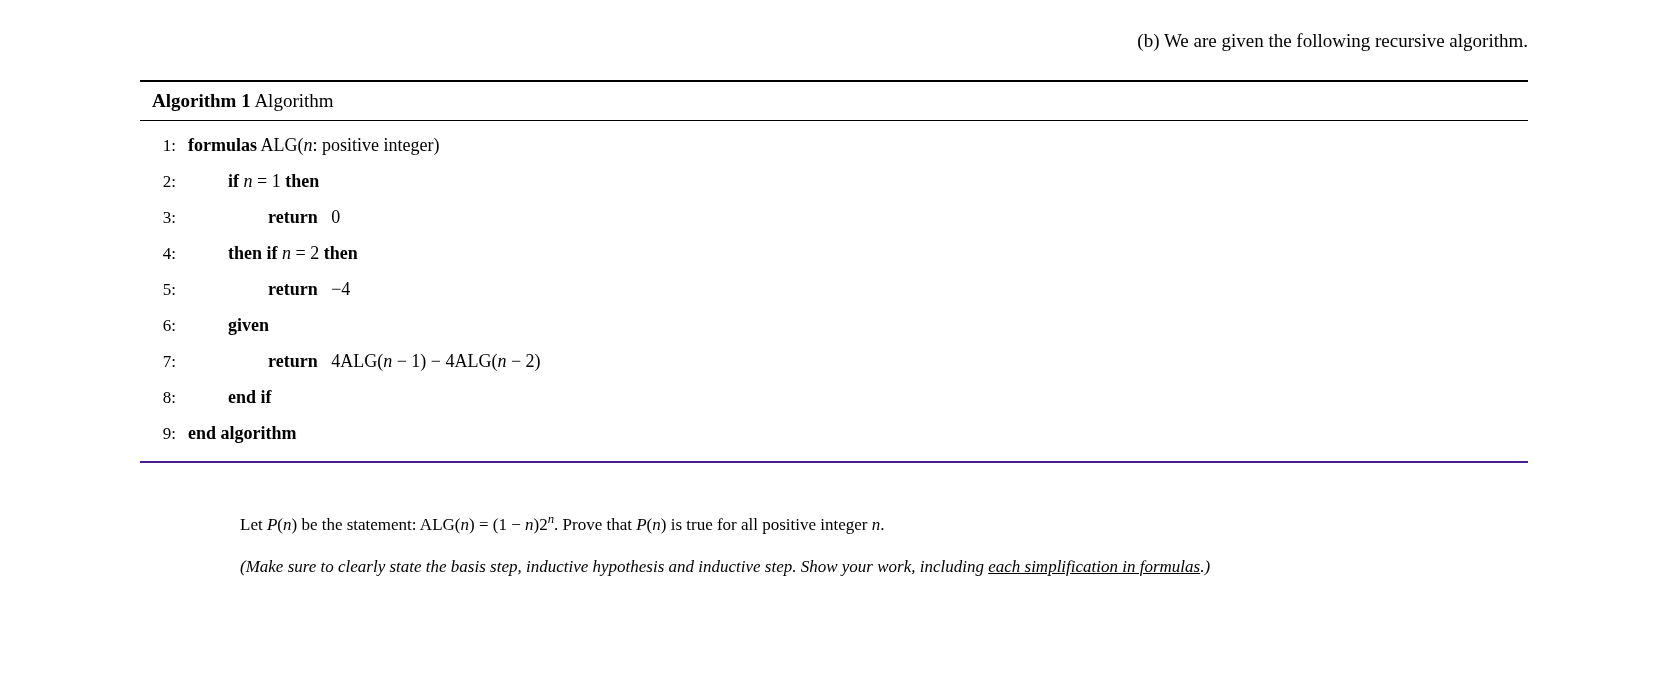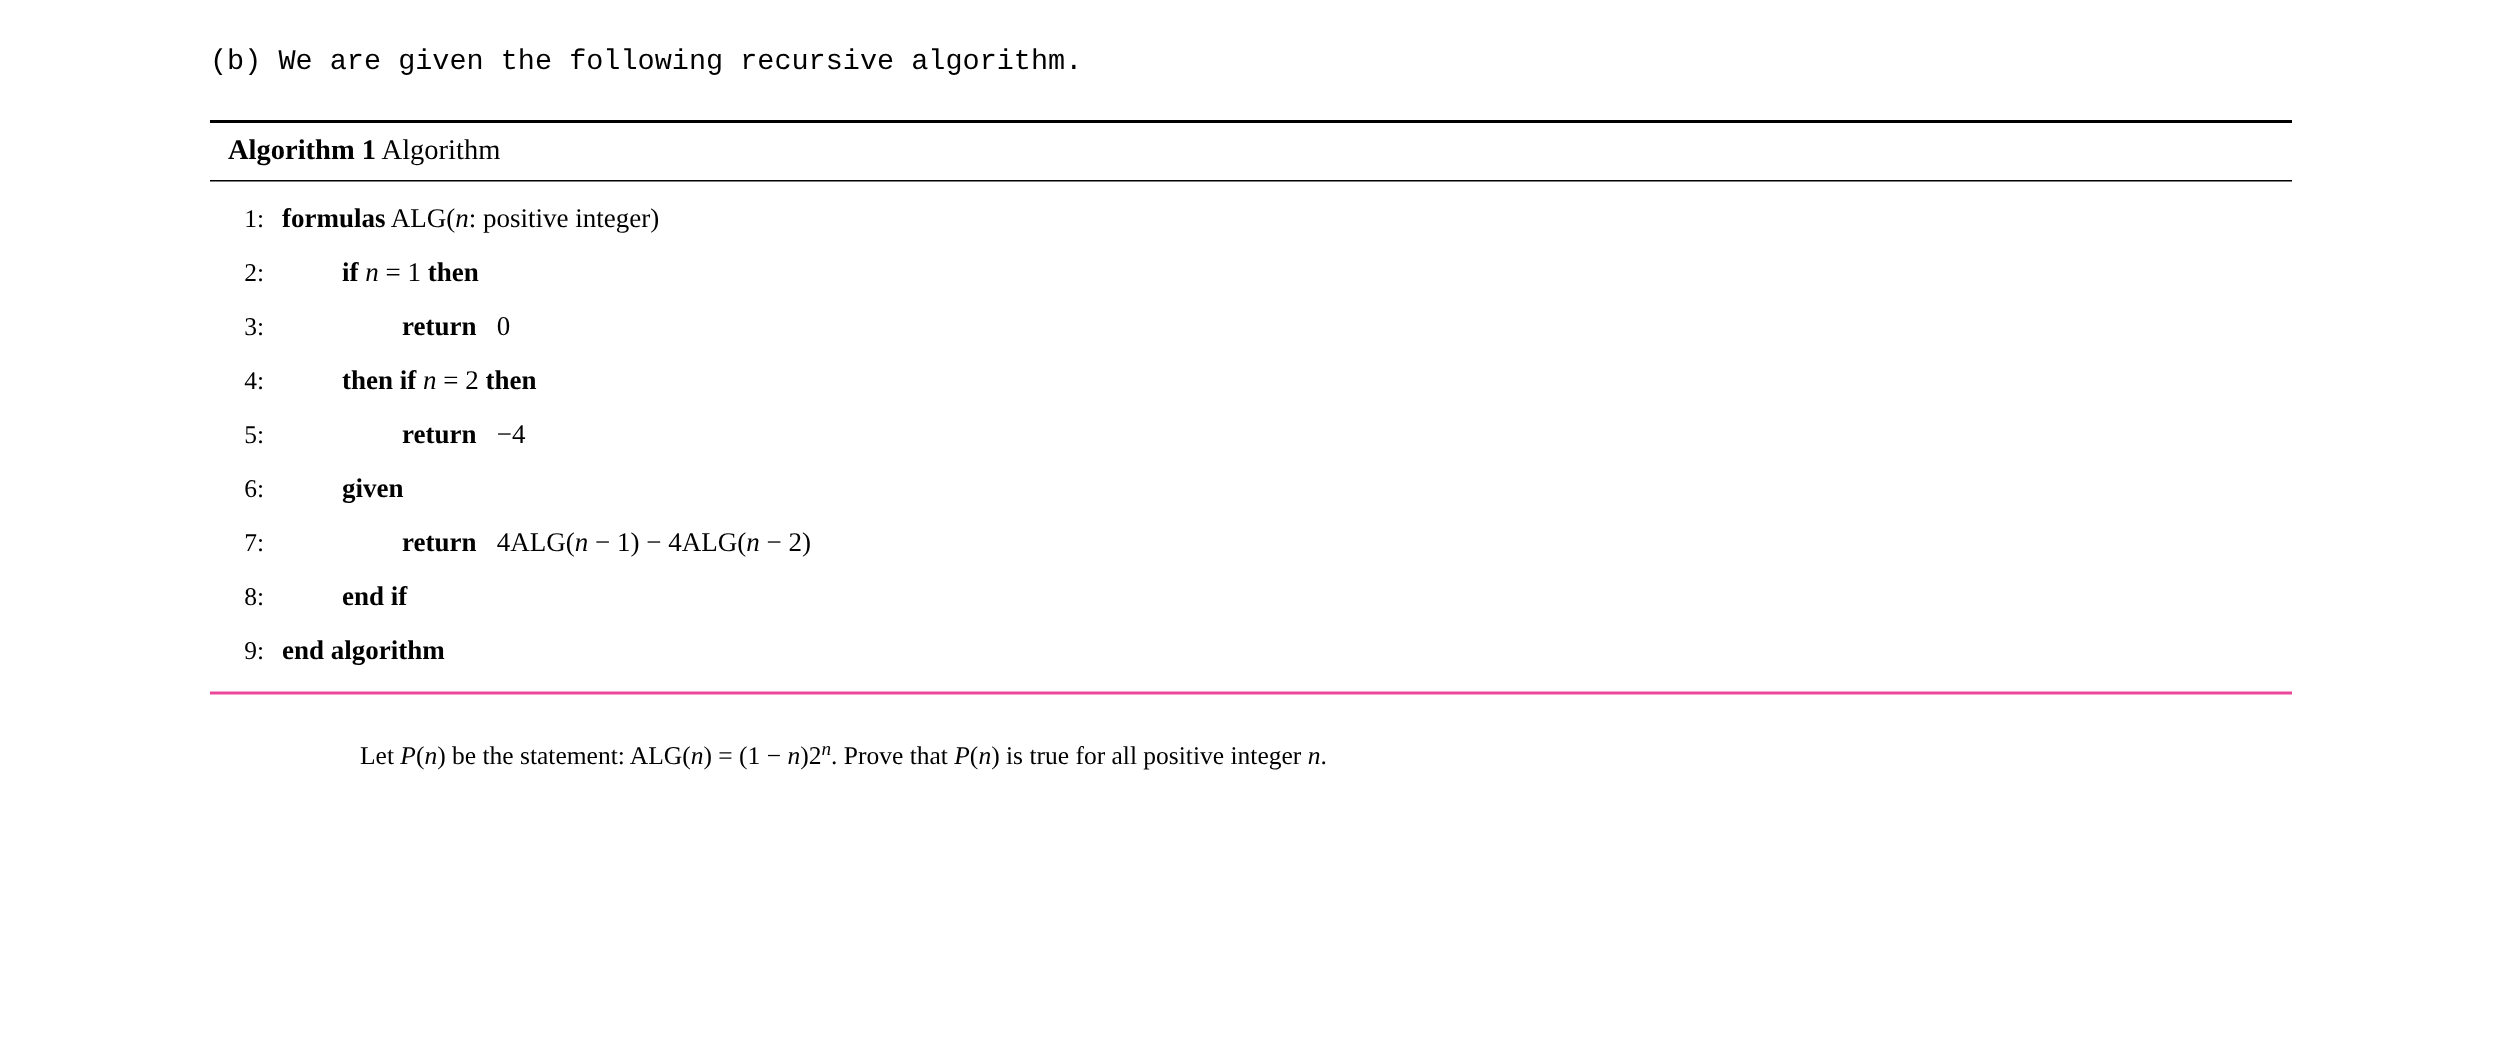--- a/index.html
+++ b/index.html
@@ -12,30 +12,29 @@
       background: #ffffff;
       font-family: "Computer Modern", "Latin Modern", Georgia, "Times New Roman", serif;
       font-size: 18px;
       color: #000000;
       width: 1668px;
       min-height: 700px;
       padding: 30px 140px;
     }
 
     .intro-text {
-      text-align: left;
+      text-align: right;
       margin-bottom: 28px;
       font-size: 19px;
-      font-family: Liberation Mono, monospace;
     }
 
     .algorithm-box {
       border-top: 2px solid #000;
-      border-bottom: 2px solid #ec4899;
-      margin-bottom: 16px;
+      border-bottom: 2px solid #4c1d95;
+      margin-bottom: 36px;
       width: 100%;
       font-family: Liberation Serif, serif;
     }
 
     .algorithm-header {
       border-bottom: 1px solid #000;
       padding: 8px 12px;
       font-size: 19px;
     }
 
@@ -182,13 +181,16 @@
       </span>
     </div>
 
   </div>
 </div>
 
 <div class="proof-section">
   <div class="proof-para">
     Let <span class="math-italic">P</span>(<span class="math-italic">n</span>) be the statement: ALG(<span class="math-italic">n</span>) = (1 − <span class="math-italic">n</span>)2<sup><span class="math-italic">n</span></sup>. Prove that <span class="math-italic">P</span>(<span class="math-italic">n</span>) is true for all positive integer <span class="math-italic">n</span>.
   </div>
+  <div class="proof-para proof-italic">
+    (Make sure to clearly state the basis step, inductive hypothesis and inductive step. Show your work, including <span class="underline-text">each simplification in formulas</span>.)
+  </div>
 </div>
 
 </body></html>

